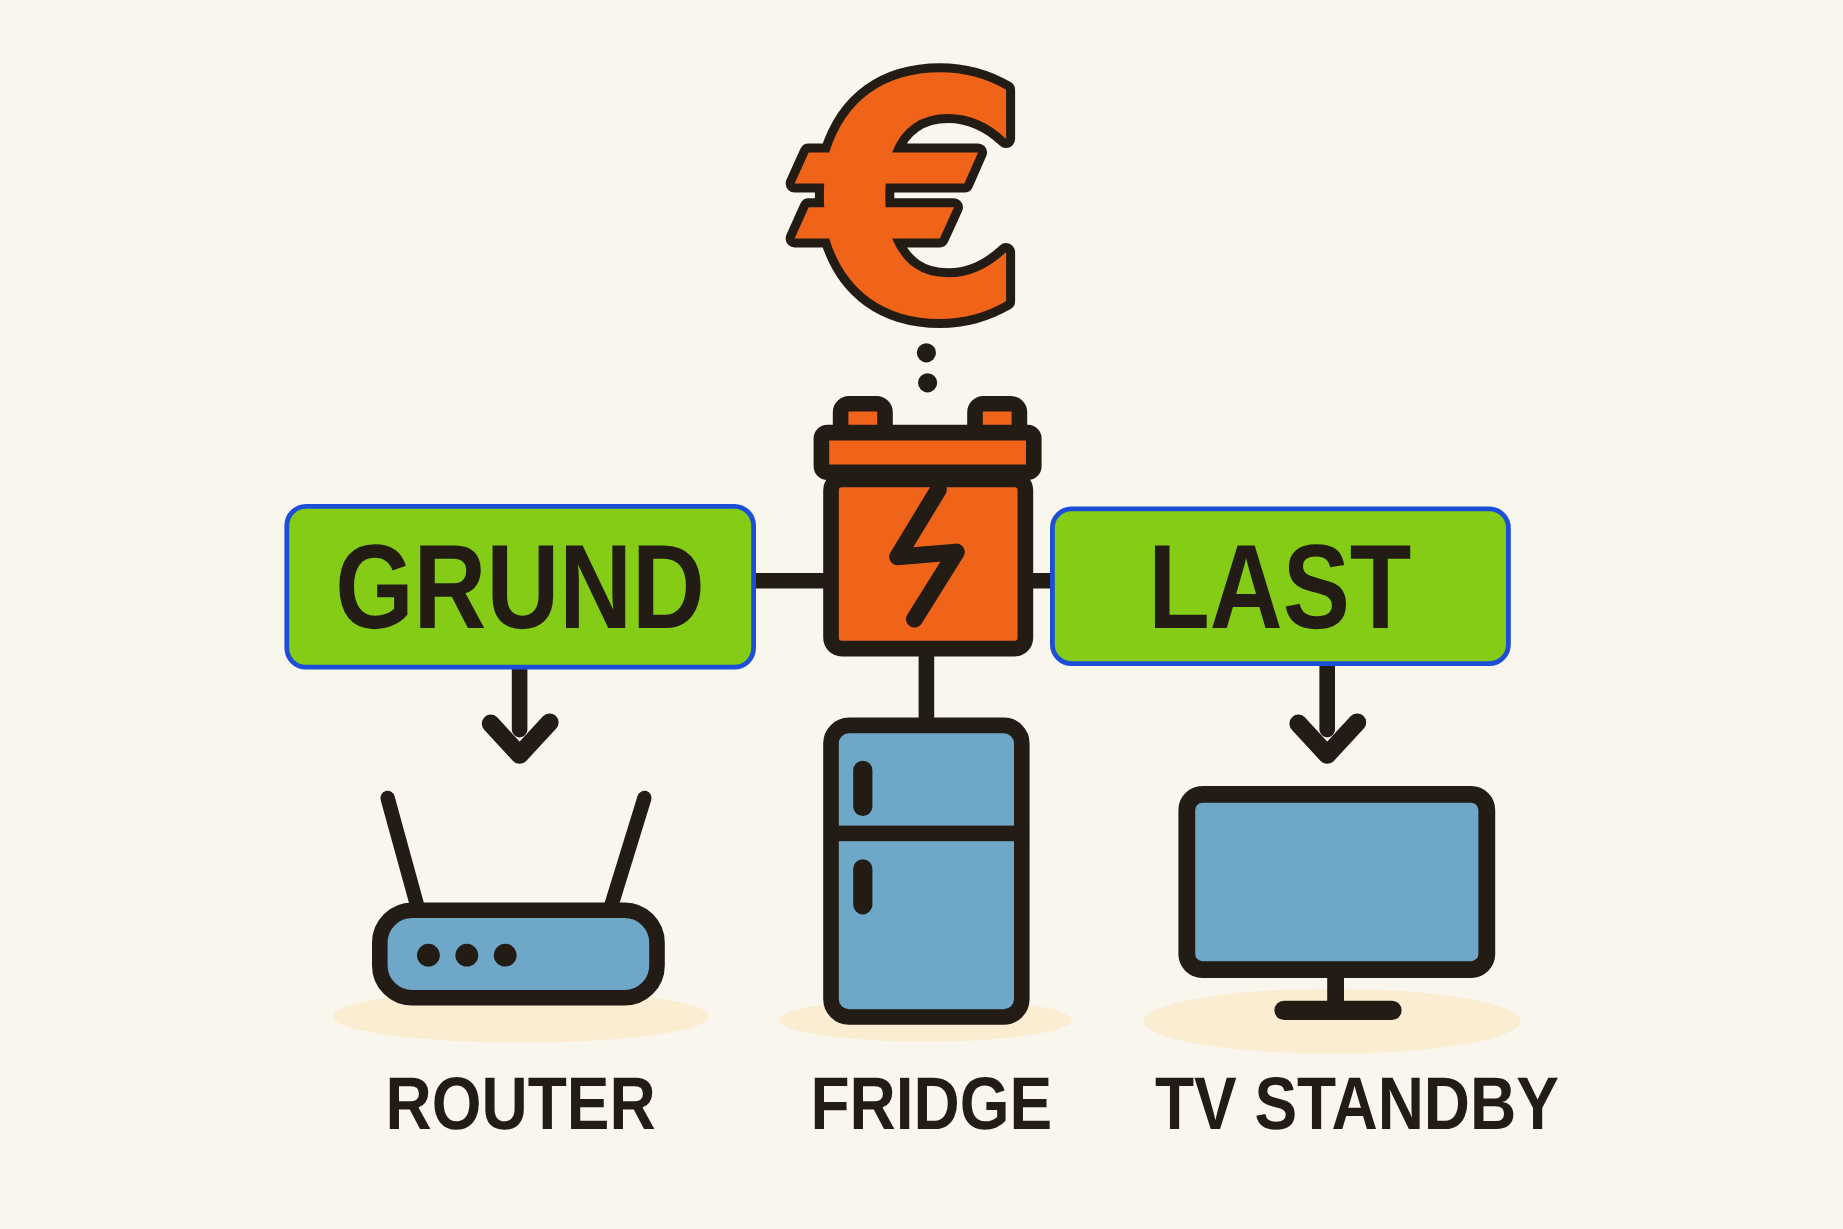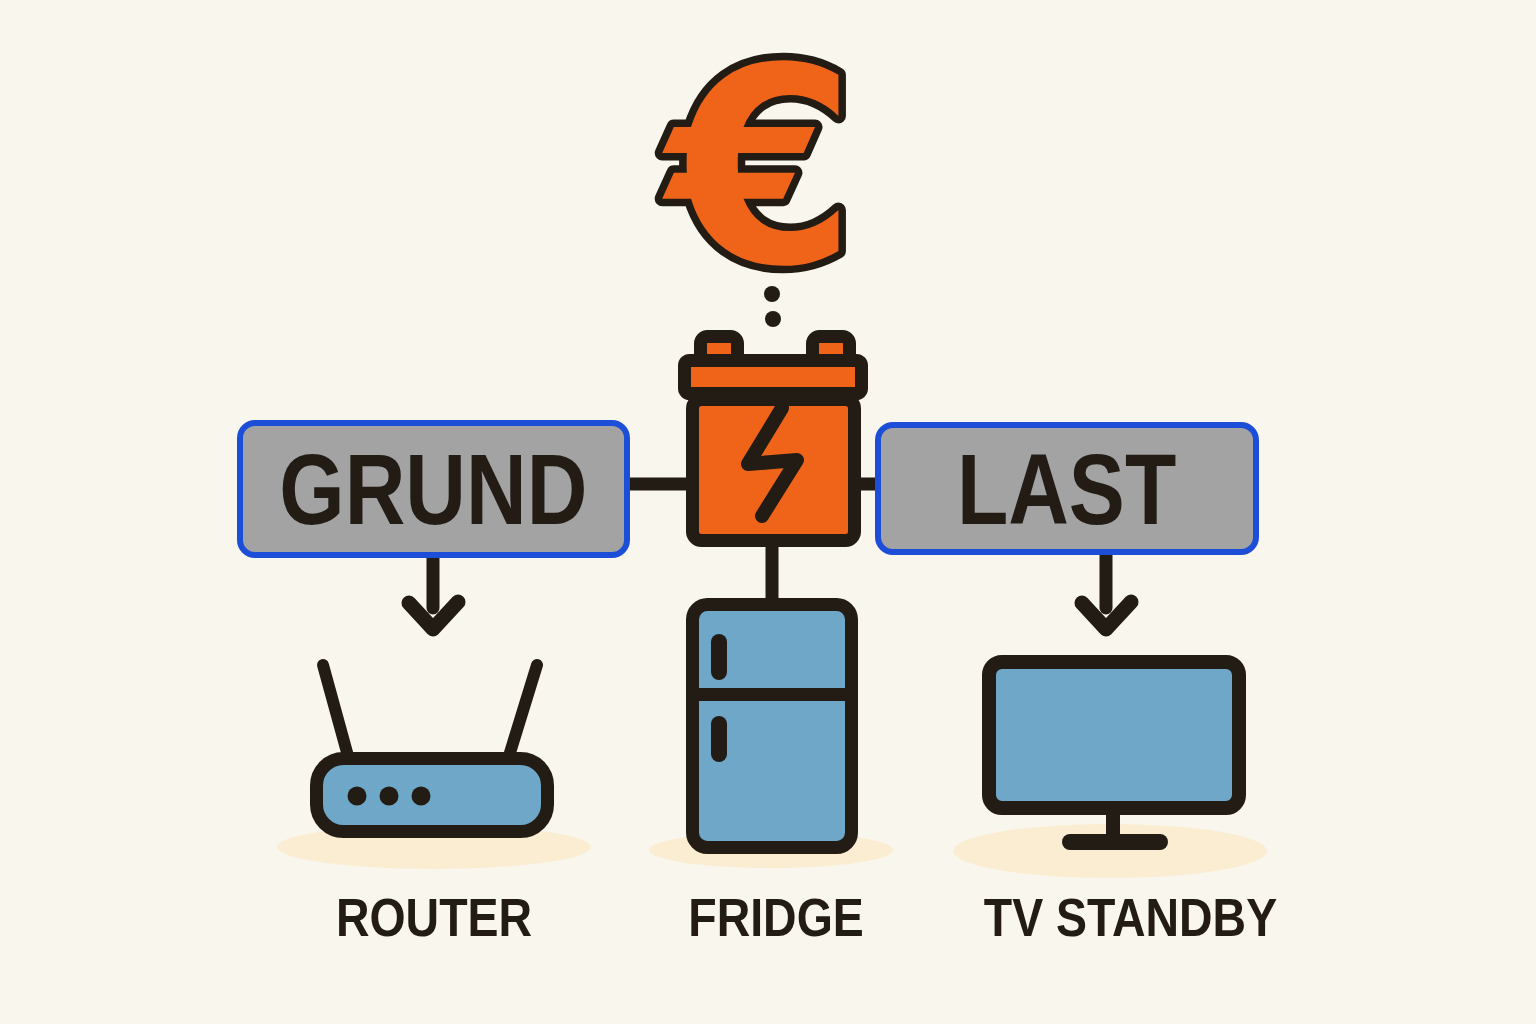--- a/index.html
+++ b/index.html
@@ -7,43 +7,43 @@
     position:relative;
     width:1536px;height:1024px;
     background:#F9F6EE;
     overflow:hidden;
     font-family:"Liberation Sans", sans-serif;
   }
   .stage svg{position:absolute;left:0;top:0;}
   .flow-box{
     position:absolute;
     box-sizing:border-box;
-    background:#a3a3a3;
-    border:6px solid #1d4ed8;
+    background:#84cc16;
+    border:4px solid #1d4ed8;
     border-radius:18px;
     display:flex;align-items:center;justify-content:center;
     z-index:2;
   }
   .flow-box .box-text{
     font-size:100px;
     font-weight:bold;
     color:#221C15;
     letter-spacing:0px;
     transform:scaleX(0.84);
     transform-origin:center;
     white-space:nowrap;
     line-height:1;
   }
   .box-grund{left:237px;top:420px;width:393px;height:138px;}
   .box-last{left:875px;top:422px;width:384px;height:133px;}
   .device-label{
     position:absolute;
     width:600px;
     text-align:center;
-    font-size:54px;
+    font-size:62px;
     font-weight:bold;
     color:#221C15;
     line-height:1;
     z-index:2;
   }
   .device-label span{
     display:inline-block;
     transform:scaleX(0.86);
     transform-origin:center;
     white-space:nowrap;

